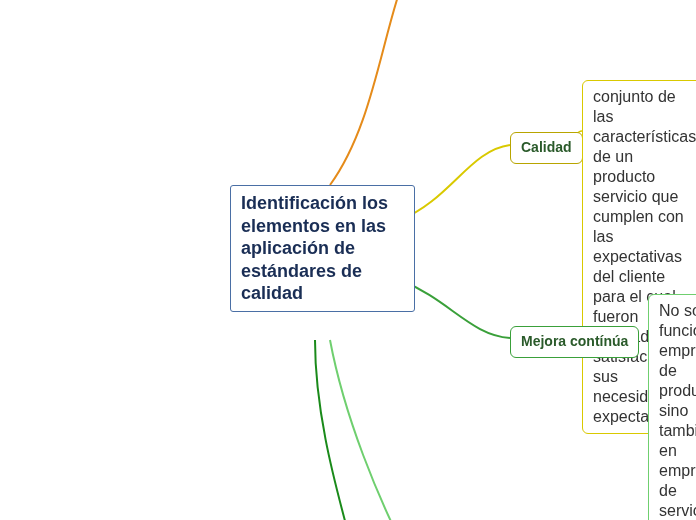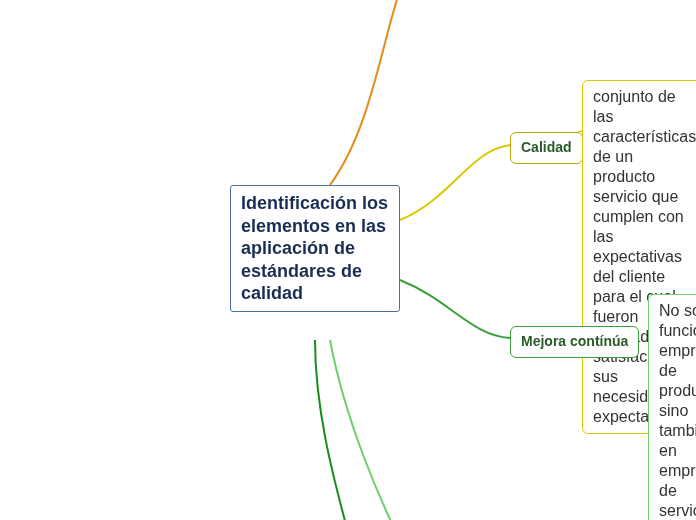--- a/index.html
+++ b/index.html
@@ -31,21 +31,21 @@
     border-radius: 6px;
     padding: 6px 10px;
     line-height: 1.25;
   }
   .root {
     border: 1px solid #4a6fa5;
     background: #ffffff;
     color: #1a2e55;
     font-weight: bold;
     font-size: 18px;
-    width: 170px;
+    width: 185px;
     border-radius: 3px;
   }
   .branch {
     border: 1px solid;
     background: #ffffff;
     font-weight: bold;
     font-size: 14px;
     white-space: nowrap;
   }
   .detail {

